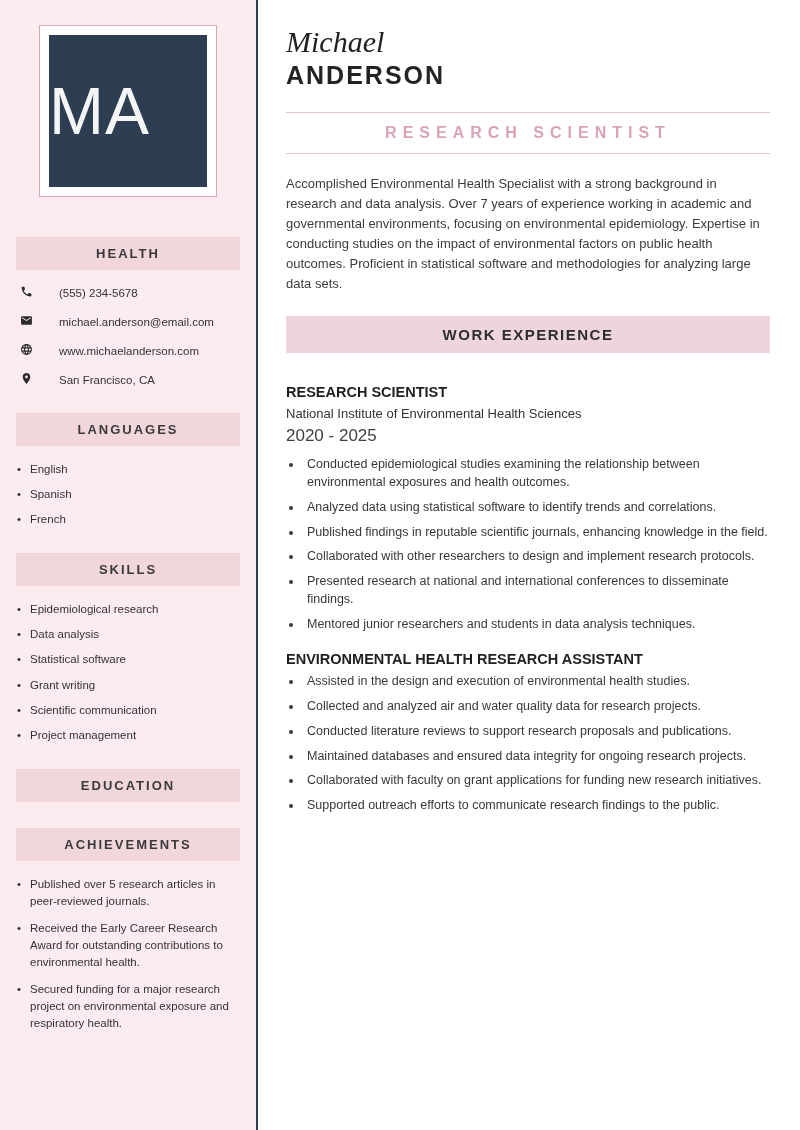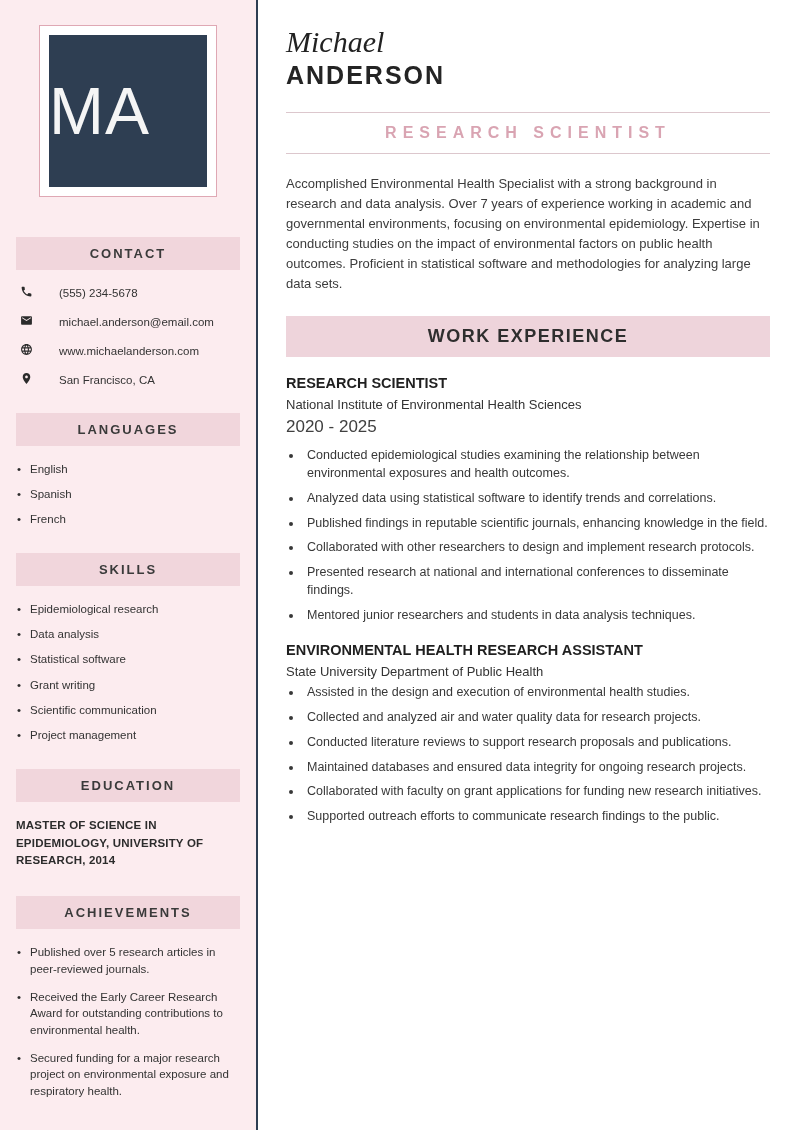--- a/index.html
+++ b/index.html
@@ -116,25 +116,25 @@
   .summary {
     margin:20px 0 22px 0;
     font-size:13px;
     line-height:1.55;
     color:#3c3c3c;
   }
   .work-banner {
     background:#eed4db;
     text-align:center;
     padding:10px 12px;
-    font-size:18px;
+    font-size:15px;
     font-weight:bold;
     letter-spacing:1.5px;
     color:#2e2e2e;
-    margin-bottom:18px;
+    margin-bottom:31px;
   }
   .job { margin-bottom:18px; }
   .job-role {
     font-size:14.5px;
     font-weight:bold;
     color:#1f1f1f;
     margin-bottom:6px;
   }
   .job-org {
     font-size:13px;
@@ -166,21 +166,21 @@
   <aside class="sidebar">
 
     <div class="photo-frame">
       <div class="photo-inner">
         <span class="initials">MA</span>
       </div>
     </div>
 
     <div class="side-section">
       <div class="side-header">
-        <span>CONTACT</span>
+        <span>HEALTH</span>
       </div>
       <ul class="contact-list">
         <li>
           <span><svg width="13" height="13" viewBox="0 0 24 24" fill="#2b2b2b">
                 <path d="M6.62 10.79c1.44 2.83 3.76 5.14 6.59 6.59l2.2-2.2c.27-.27.67-.36 1.02-.24 1.12.37 2.33.57 3.57.57.55 0 1 .45 1 1V20c0 .55-.45 1-1 1-9.39 0-17-7.61-17-17 0-.55.45-1 1-1h3.5c.55 0 1 .45 1 1 0 1.25.2 2.45.57 3.57.11.35.03.74-.25 1.02l-2.2 2.2z"></path>
               </svg></span>
           <span>(555) 234-5678</span>
         </li>
         <li>
           <span><svg width="13" height="13" viewBox="0 0 24 24" fill="#2b2b2b">
@@ -225,21 +225,20 @@
         <li>Grant writing</li>
         <li>Scientific communication</li>
         <li>Project management</li>
       </ul>
     </div>
 
     <div class="side-section">
       <div class="side-header">
         <span>EDUCATION</span>
       </div>
-      <p class="edu-text">MASTER OF SCIENCE IN EPIDEMIOLOGY, UNIVERSITY OF RESEARCH, 2014</p>
     </div>
 
     <div class="side-section">
       <div class="side-header">
         <span>ACHIEVEMENTS</span>
       </div>
       <ul class="dot-list ach-list">
         <li>Published over 5 research articles in peer-reviewed journals.</li>
         <li>Received the Early Career Research Award for outstanding contributions to environmental health.</li>
         <li>Secured funding for a major research project on environmental exposure and respiratory health.</li>
@@ -274,21 +273,20 @@
         <li>Analyzed data using statistical software to identify trends and correlations.</li>
         <li>Published findings in reputable scientific journals, enhancing knowledge in the field.</li>
         <li>Collaborated with other researchers to design and implement research protocols.</li>
         <li>Presented research at national and international conferences to disseminate findings.</li>
         <li>Mentored junior researchers and students in data analysis techniques.</li>
       </ul>
     </section>
 
     <section class="job">
       <h2 class="job-role">ENVIRONMENTAL HEALTH RESEARCH ASSISTANT</h2>
-      <div class="job-org">State University Department of Public Health</div>
       <ul class="job-bullets">
         <li>Assisted in the design and execution of environmental health studies.</li>
         <li>Collected and analyzed air and water quality data for research projects.</li>
         <li>Conducted literature reviews to support research proposals and publications.</li>
         <li>Maintained databases and ensured data integrity for ongoing research projects.</li>
         <li>Collaborated with faculty on grant applications for funding new research initiatives.</li>
         <li>Supported outreach efforts to communicate research findings to the public.</li>
       </ul>
     </section>
 

